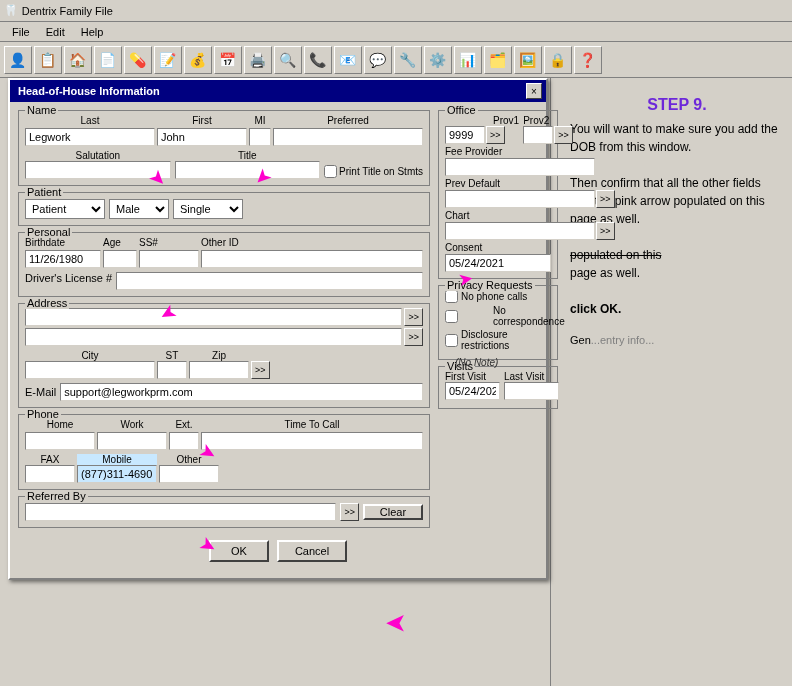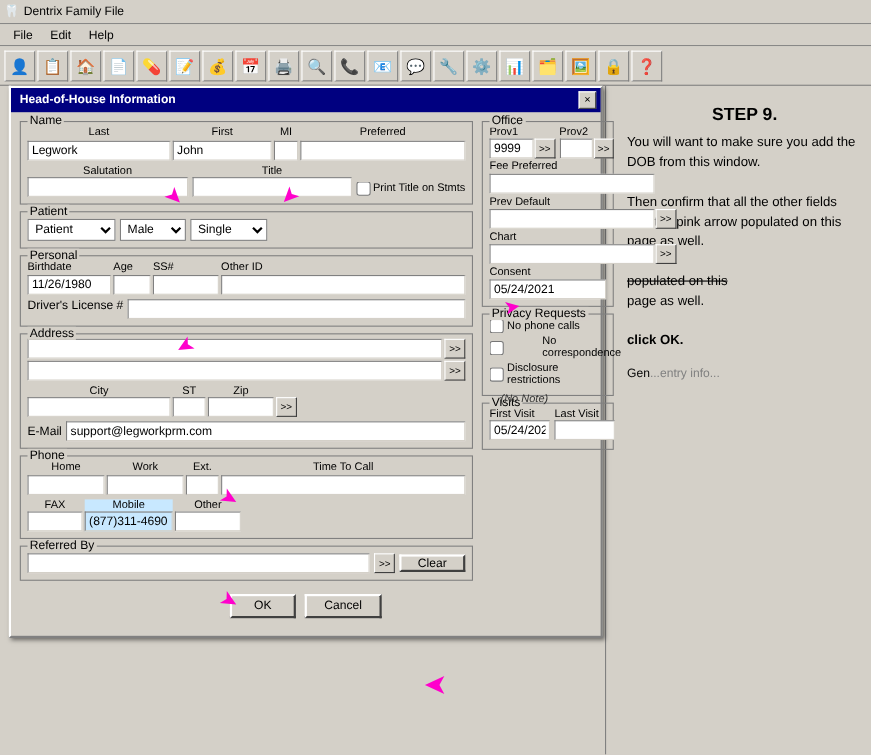--- a/index.html
+++ b/index.html
@@ -166,21 +166,21 @@
 
     .step-instruction {
       font-size: 13px;
       color: black;
       text-align: center;
       line-height: 1.5;
     }
     .step-title {
       font-size: 16px;
       font-weight: bold;
-      color: #000000;
+      color: #6d28d9;
       text-align: center;
       margin-bottom: 4px;
     }
 
     
     .btn-arrow {
       background: #d4d0c8;
       border: 1px solid;
       border-top-color: #ffffff;
       border-left-color: #ffffff;
@@ -447,35 +447,35 @@
         </div>
 
       </div>
 
       <div class="right-section">
 
         <div class="group-box">
           <span class="group-box-label">Office</span>
           <div style="display:flex; gap:4px; margin-bottom:2px;">
             <div>
-              <div style="font-size:10px;">Prov1</div>
+              <div style="font-size:10px;margin-left:48px;">Prov1</div>
               <div style="display:flex; gap:1px;">
                 <input class="form-input" style="width: 40px;" value="9999">
                 <button class="btn-arrow">&gt;&gt;</button>
               </div>
             </div>
             <div>
               <div style="font-size:10px;">Prov2</div>
               <div style="display:flex; gap:1px;">
                 <input class="form-input" style="width: 30px;" value="">
                 <button class="btn-arrow">&gt;&gt;</button>
               </div>
             </div>
           </div>
-          <div style="font-size:10px; margin-bottom:1px;">Fee Preferred</div>
+          <div style="font-size:10px; margin-bottom:1px;">Fee Provider</div>
           <div style="display:flex; gap:1px; margin-bottom:2px;">
             <input class="form-input" style="flex: 1 1 0%;" value="">
           </div>
           <div style="font-size:10px; margin-bottom:1px;">Prev Default</div>
           <div style="display:flex; gap:1px; margin-bottom:2px;">
             <input class="form-input" style="flex: 1 1 0%;" value="">
             <button class="btn-arrow">&gt;&gt;</button>
           </div>
           <div style="font-size:10px; margin-bottom:1px;">Chart</div>
           <div style="display:flex; gap:1px; margin-bottom:2px;">

